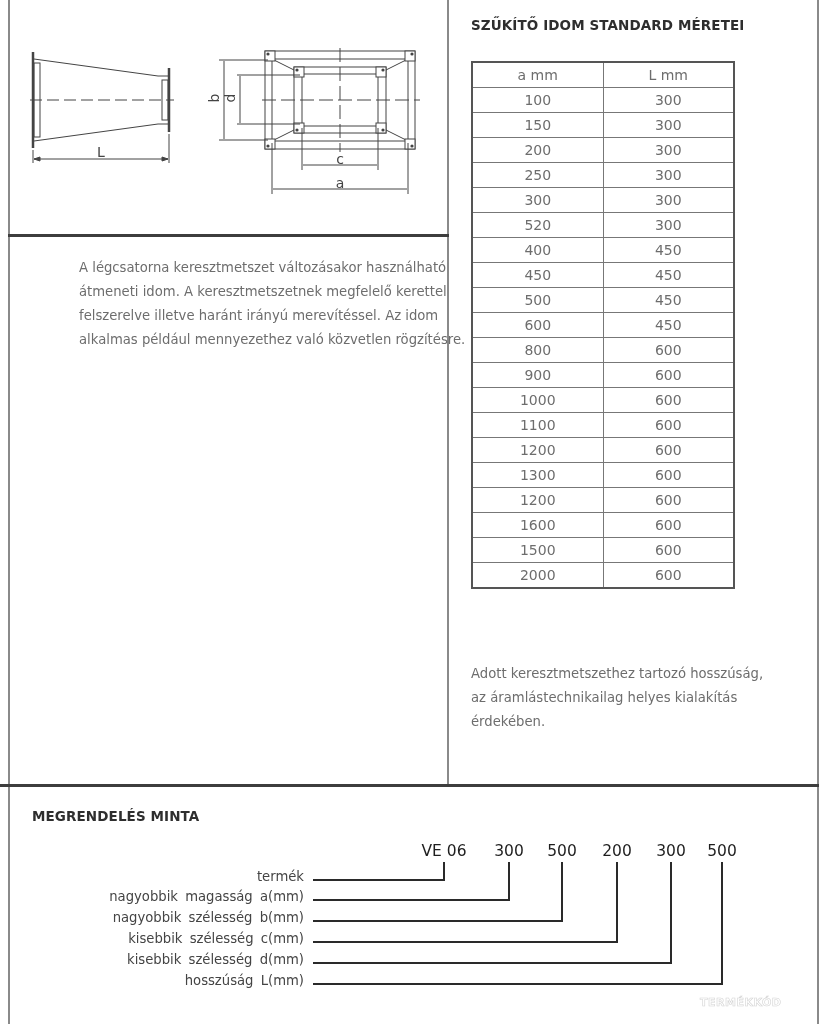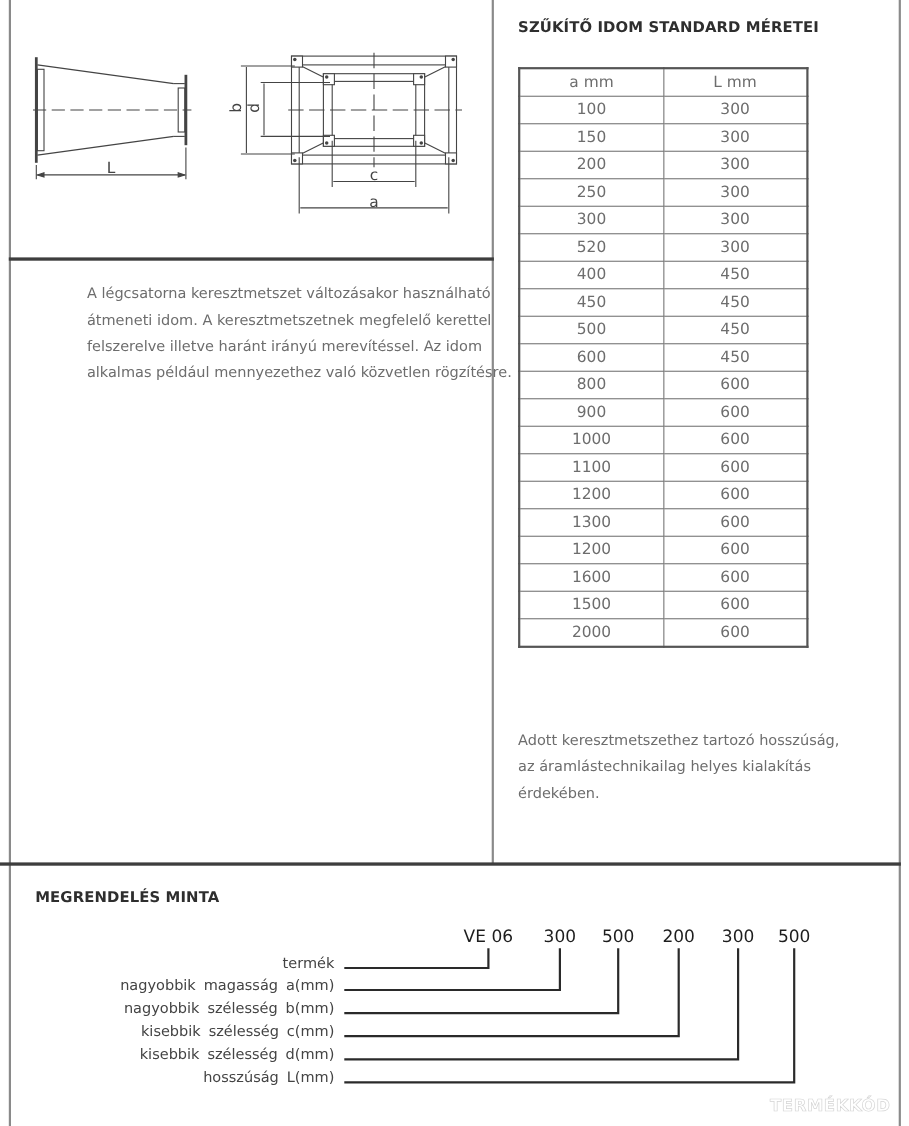--- a/index.html
+++ b/index.html
@@ -12,21 +12,21 @@
   .heading { position:absolute; font-weight:bold; color:#2e2e2e; font-size:13.5px; letter-spacing:0.1px;
              font-family:"DejaVu Sans", sans-serif; }
   .para { position:absolute; font-size:13.2px; line-height:24px; color:#6d6d6d; }
   table.std { position:absolute; left:471px; top:61px; width:264px; border-collapse:collapse;
               border:2px solid #555;padding-left:48px; }
   table.std td { border:1px solid #777; height:24px; padding:0; text-align:center;
                  font-size:14px; color:#6d6d6d; width:50%; }
   .code { position:absolute; top:842px; font-weight:normal; font-size:15.5px; color:#1e1e1e;
           transform:translateX(-50%); white-space:nowrap; }
   .olabel { position:absolute; right:522px; font-size:13.2px; color:#444; white-space:nowrap; word-spacing:3px; }
-  .watermark { position:absolute; left:700px; top:996px; font-size:15px; font-weight:bold; color:#fff;
+  .watermark { position:absolute; left:700px; top:996px; font-size:11px; font-weight:bold; color:#fff;
                -webkit-text-stroke:0.6px #d4d4d4; letter-spacing:0.5px; }
 </style>
 </head>
 <body>
 
 <div class="vline" style="left:8px;top:0;height:1024px;"></div>
 <div class="vline" style="left:817px;top:0;height:1024px;"></div>
 <div class="vline" style="left:447px;top:0;height:786px;"></div>
 <div class="hline-thick" style="left:8px;top:234px;width:441px;"></div>
 <div class="hline-thick" style="left:0;top:784px;width:819px;"></div>

